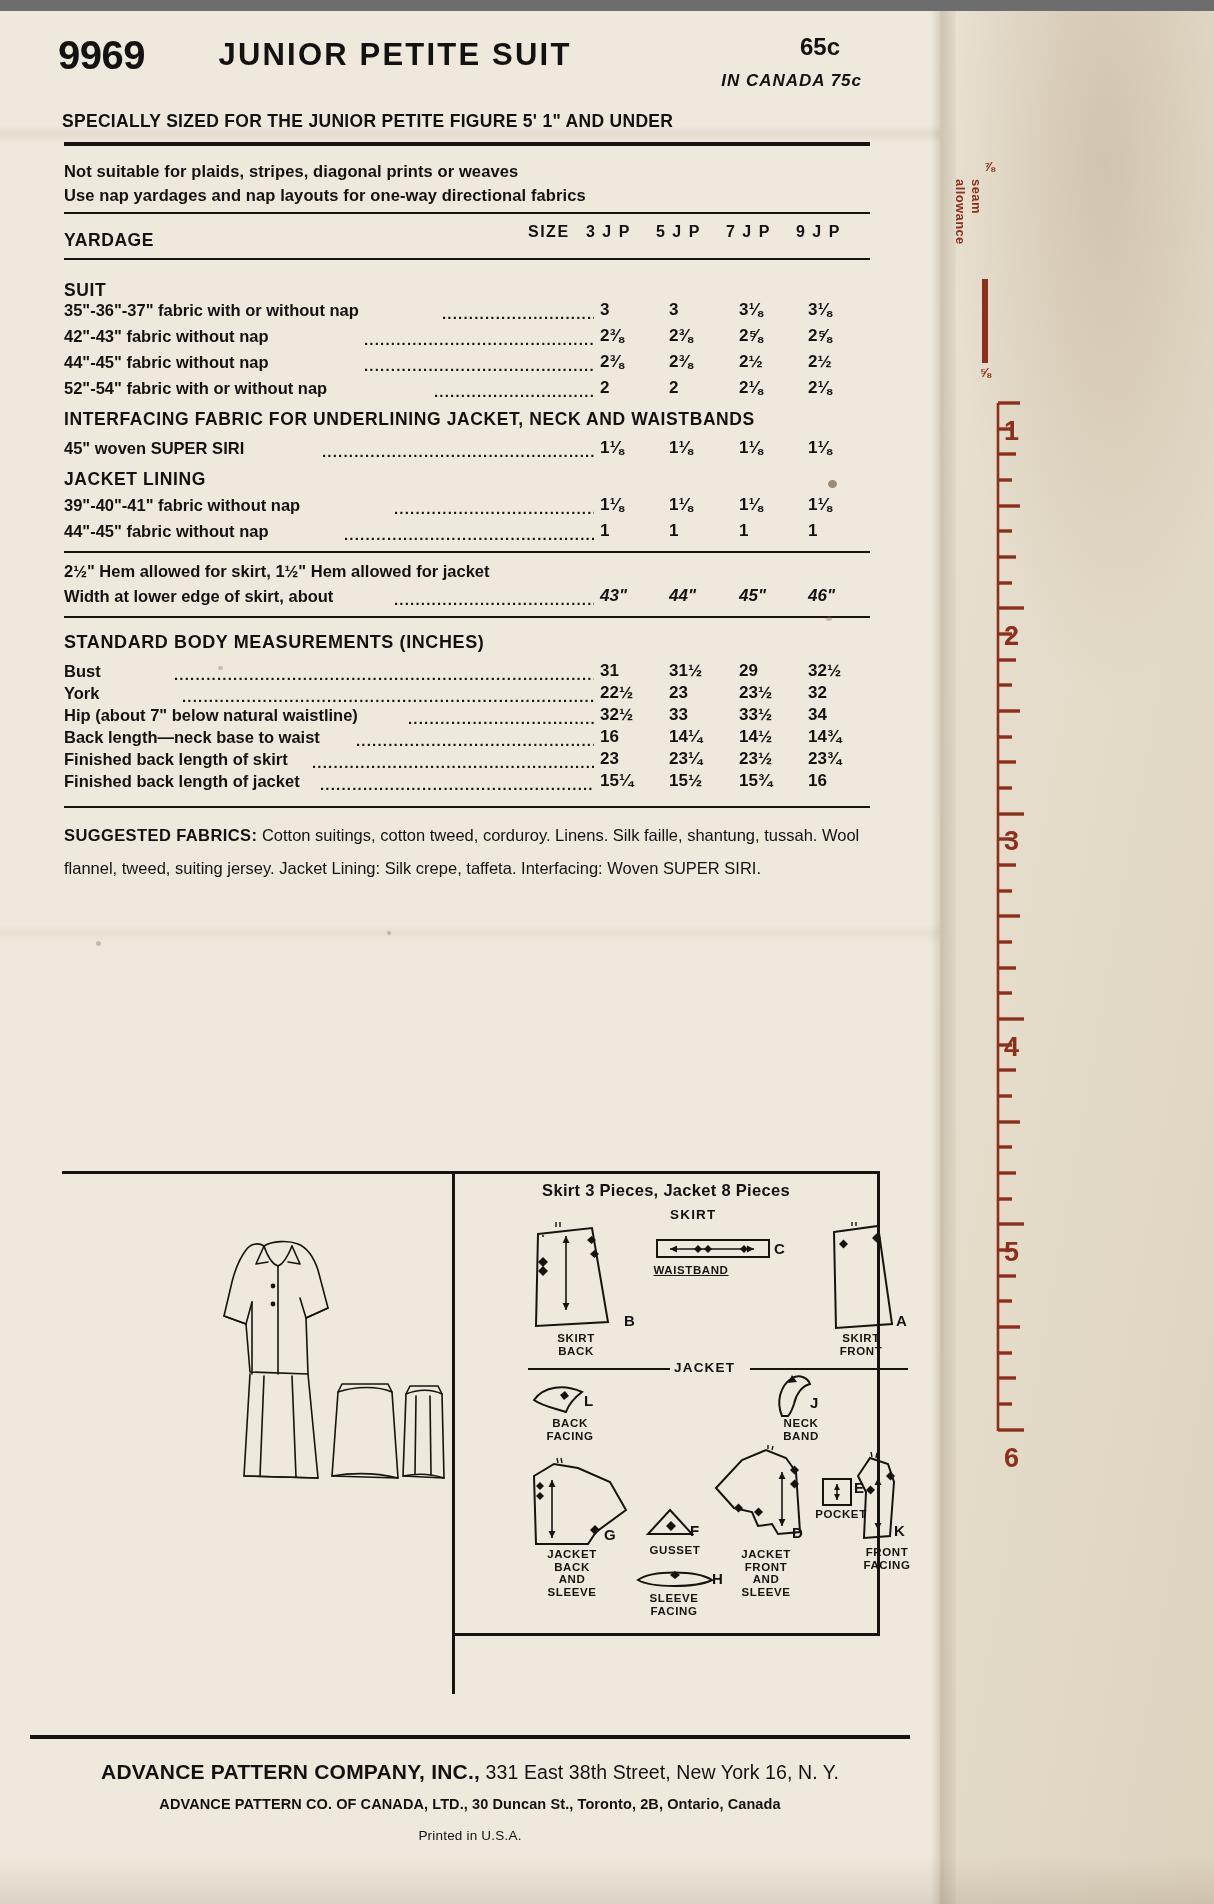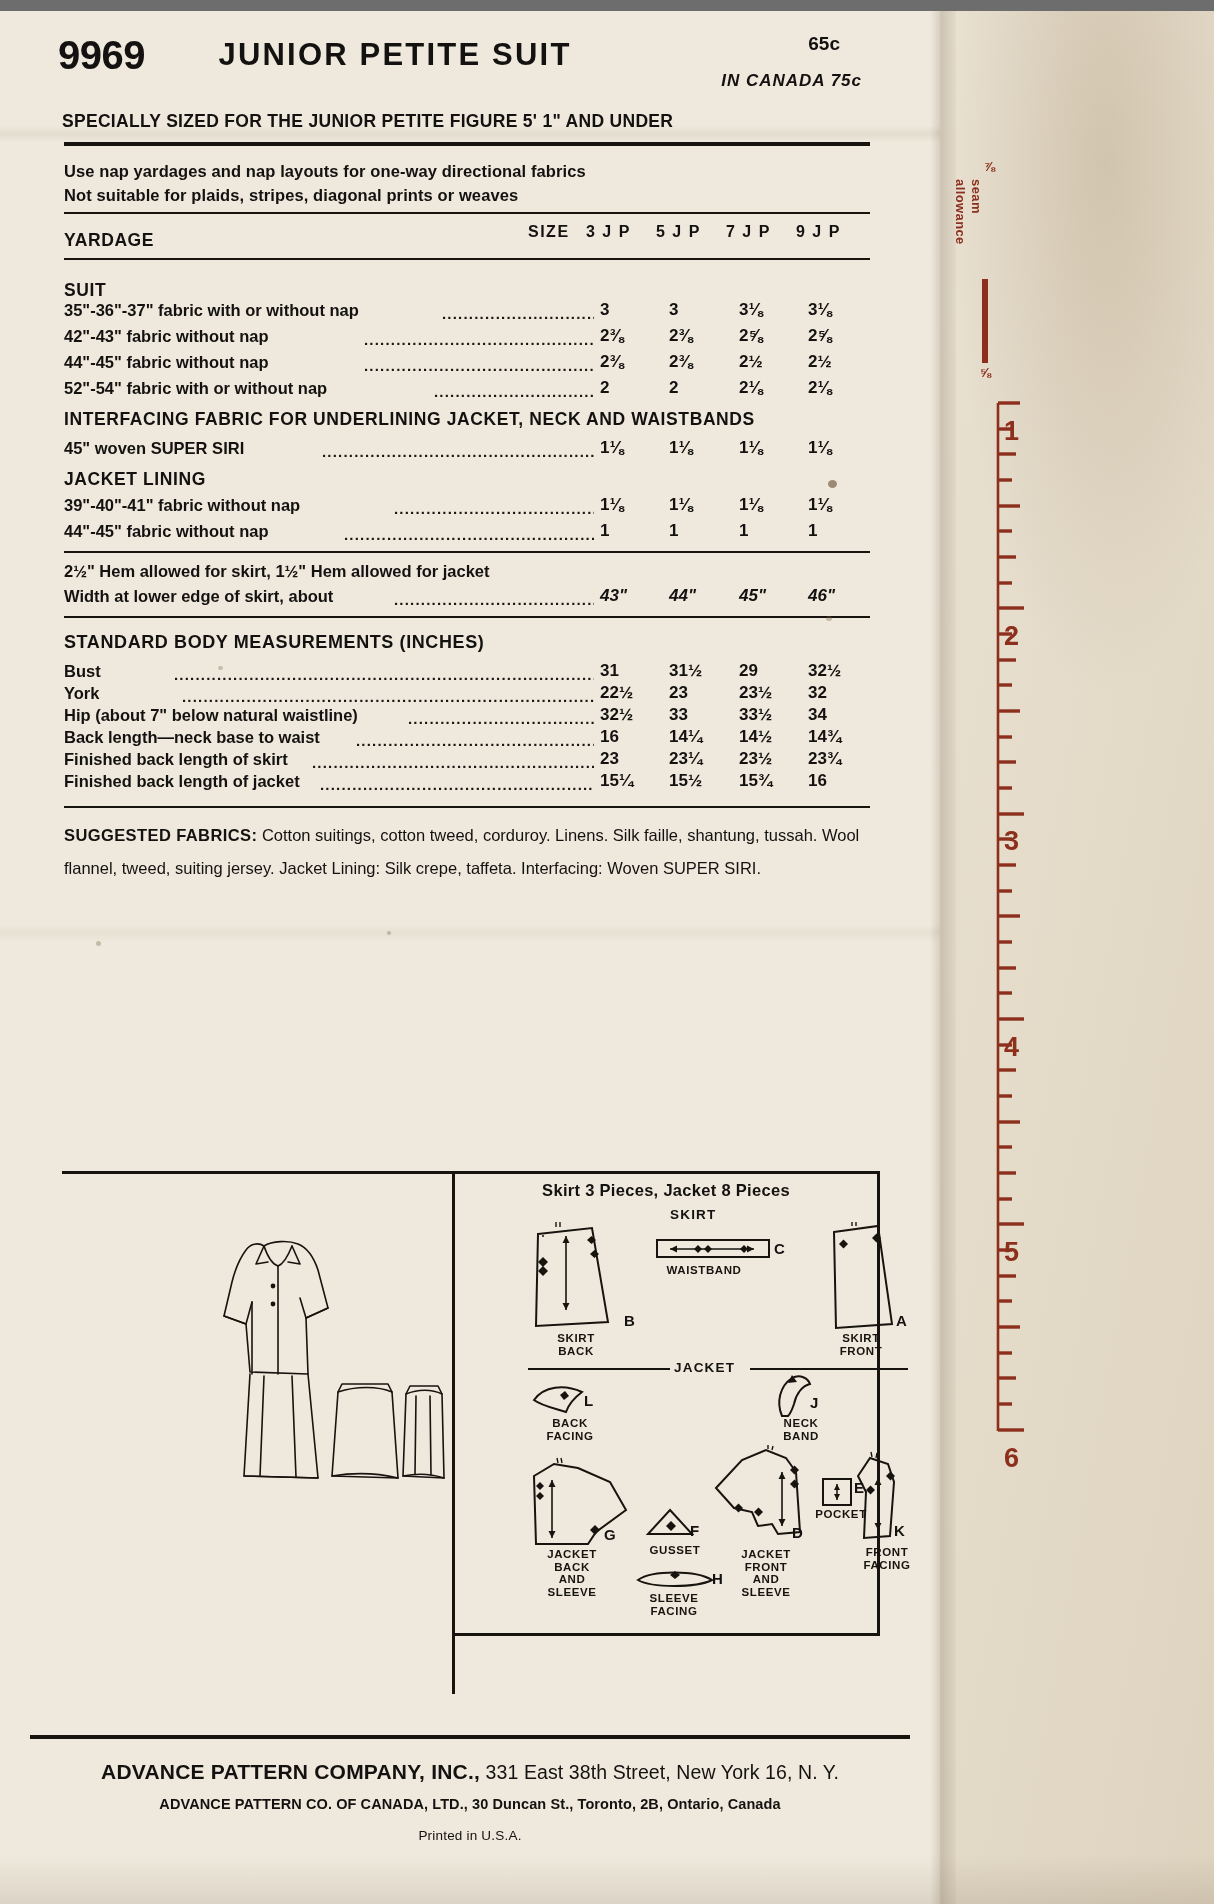--- a/index.html
+++ b/index.html
@@ -55,21 +55,21 @@
     font-family: "Liberation Sans", sans-serif;
   }
   .title {
     position: absolute; left: 0; top: 26px; width: 940px;
     text-align: center;
     font-size: 31px; font-weight: 700; letter-spacing: 2.2px;
     transform: translateX(-75px);
   }
   .price {
     position: absolute; right: 100px; top: 22px;
-    font-size: 19px; font-weight: 700;
+    font-size: 24px; font-weight: 700;
   }
   .price-ca {
     position: absolute; right: 78px; top: 60px;
     font-size: 17px; font-weight: 700; letter-spacing: 1px;
     font-style: italic;
   }
   .sized-for {
     position: absolute; left: 62px; top: 100px;
     font-size: 17.5px; font-weight: 700; letter-spacing: 0.3px;
   }
@@ -251,22 +251,22 @@
       <div class="pattern-num">9969</div>
       <div class="title">JUNIOR PETITE SUIT</div>
       <div class="price">65c</div>
       <div class="price-ca">IN CANADA 75c</div>
       <div class="sized-for">SPECIALLY SIZED FOR THE JUNIOR PETITE FIGURE 5' 1" AND UNDER</div>
     </div>
 
     <div class="rule thick" style="left:64px; top:131px; width:806px;"></div>
 
     <div class="nap-note">
+      <div>Not suitable for plaids, stripes, diagonal prints or weaves</div>
       <div>Use nap yardages and nap layouts for one-way directional fabrics</div>
-      <div>Not suitable for plaids, stripes, diagonal prints or weaves</div>
     </div>
 
     <div class="rule thin" style="left:64px; top:201px; width:806px;"></div>
 
     <div class="sec-label" style="left:64px; top:219px;">YARDAGE</div>
     <div class="sizehdr" style="left:528px; top:212px;">SIZE</div>
     <div class="sizehdr" style="left:586px; top:212px;">3 J P</div>
     <div class="sizehdr" style="left:656px; top:212px;">5 J P</div>
     <div class="sizehdr" style="left:726px; top:212px;">7 J P</div>
     <div class="sizehdr" style="left:796px; top:212px;">9 J P</div>
@@ -486,21 +486,21 @@
       <svg style="position:absolute; left:592px; top:60px;" width="120" height="30" viewBox="0 0 120 30">
         <rect x="3" y="6" width="112" height="17" fill="none" stroke="#17140f" stroke-width="2"></rect>
         <path d="M16 15 L 100 15" stroke="#17140f" stroke-width="1.5"></path>
         <path d="M16 15 l 7 -3.5 l 0 7 z" fill="#17140f"></path>
         <path d="M100 15 l -7 -3.5 l 0 7 z" fill="#17140f"></path>
         <path d="M40 15 l 4 -4 l 4 4 l -4 4 z" fill="#17140f"></path>
         <path d="M50 15 l 4 -4 l 4 4 l -4 4 z" fill="#17140f"></path>
         <path d="M86 15 l 4 -4 l 4 4 l -4 4 z" fill="#17140f"></path>
       </svg>
       <div class="pletter" style="left:712px; top:66px;">C</div>
-      <div class="plabel" style="left:578px; top:90px; width:128px;">WAISTBAND</div>
+      <div class="plabel" style="left:565px; top:90px; width:128px;text-decoration:underline;">WAISTBAND</div>
 
       <svg style="position:absolute; left:760px; top:48px;" width="80" height="112" viewBox="0 0 80 112">
         <path d="M12 10 L 56 4 L 70 102 L 14 106 Z" fill="none" stroke="#17140f" stroke-width="2"></path>
         <path d="M17 22 l 4.5 -4.5 l 4.5 4.5 l -4.5 4.5 z" fill="#17140f"></path>
         <path d="M50 16 l 4.5 -4.5 l 4.5 4.5 l -4.5 4.5 z" fill="#17140f"></path>
         <path d="M30 4 l 0 -4 M34 4 l 0 -4" stroke="#17140f" stroke-width="1.4"></path>
       </svg>
       <div class="pletter" style="left:834px; top:138px;">A</div>
       <div class="plabel" style="left:760px; top:158px; width:78px;">
         <span>SKIRT</span><br>

